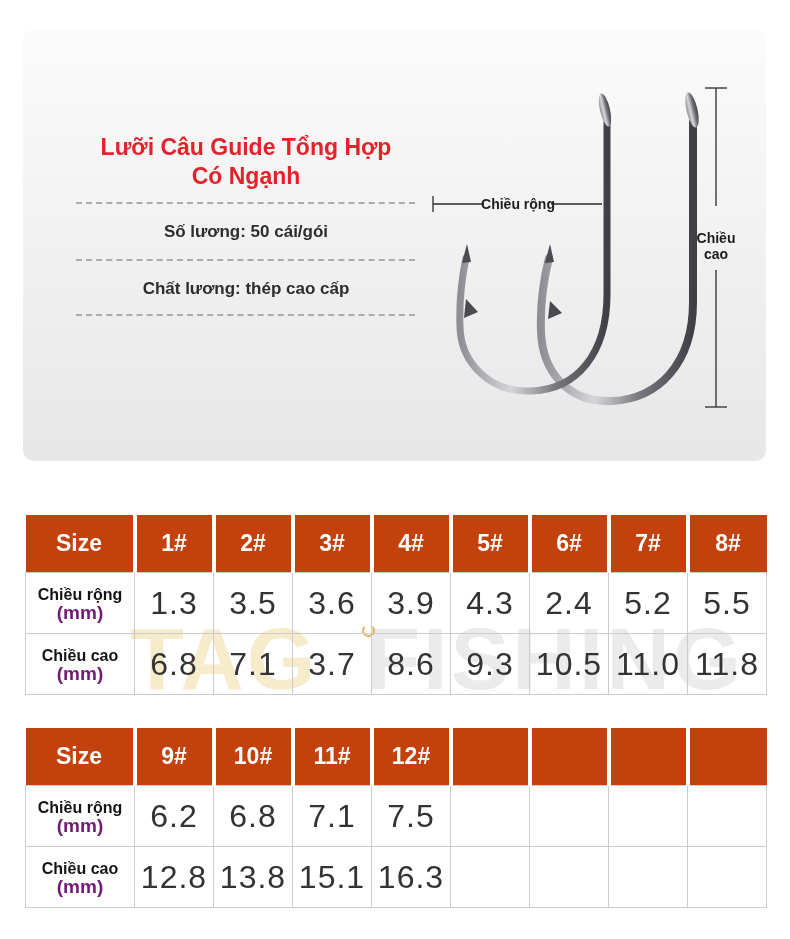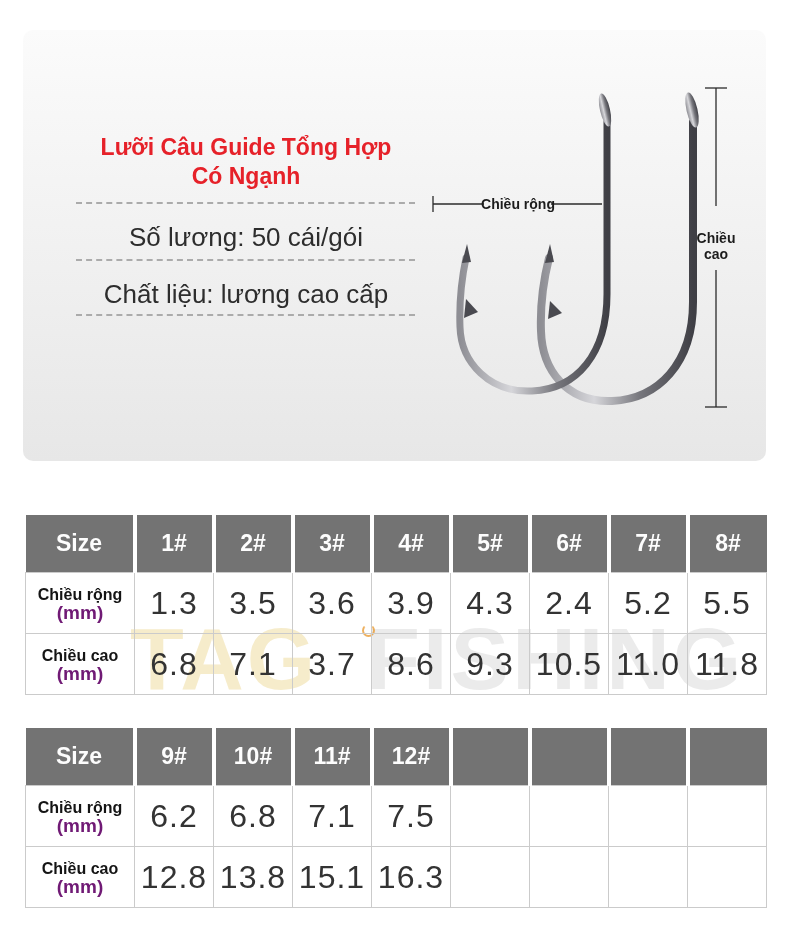--- a/index.html
+++ b/index.html
@@ -12,21 +12,21 @@
     position:absolute;left:23px;top:30px;width:743px;height:431px;
     border-radius:10px;
     background:linear-gradient(180deg,#fbfbfb 0%,#f2f2f2 45%,#e7e7e7 100%);
   }
   .title{
     position:absolute;left:53px;top:103px;width:340px;text-align:center;
     color:#e62129;font-weight:bold;font-size:23px;line-height:29px;
   }
   .spec{
     position:absolute;left:53px;width:340px;text-align:center;
-    color:#2d2d2d;font-weight:normal;font-size:26px;
+    color:#2d2d2d;font-weight:bold;font-size:17px;
   }
   .spec.q{top:192px;}
   .spec.m{top:249px;}
   .dash{
     position:absolute;left:53px;width:339px;height:0;
     border-top:2px dashed #ababab;
   }
   .dash.d1{top:172px;} .dash.d2{top:229px;} .dash.d3{top:284px;}
   
   .hook-svg{position:absolute;left:395px;top:55px;}
@@ -51,21 +51,21 @@
   }
   
   table.size-table{
     position:absolute;left:25px;z-index:2;
     border-collapse:collapse;table-layout:fixed;width:741px;
     background:transparent;
   }
   table.t1{top:515px;}
   table.t2{top:728px;}
   .size-table th.col{
-    background:#737373;color:#fdfdfd;font-size:23px;font-weight:bold;
+    background:#c2410c;color:#fdfdfd;font-size:23px;font-weight:bold;
     height:57px;border-right:4px solid #fff;padding:0;text-align:center;
   }
   .size-table th.col:last-child{border-right:none;}
   .size-table td{
     height:60px;border:1px solid #cbcbcb;text-align:center;padding:0;
     font-size:32px;font-weight:300;color:#333;letter-spacing:1px;
     background:transparent;
   }
   .size-table th.rowlab{
     height:60px;border:1px solid #cbcbcb;background:transparent;
@@ -80,21 +80,21 @@
 <div class="page">
 
   <div class="card">
     <div class="title">
       <div>Lưỡi Câu Guide Tổng Hợp</div>
       <div>Có Ngạnh</div>
     </div>
     <div class="dash d1"></div>
     <div class="spec q">Số lương: 50 cái/gói</div>
     <div class="dash d2"></div>
-    <div class="spec m">Chất liệu: lương cao cấp</div>
+    <div class="spec m">Chất lương: thép cao cấp</div>
     <div class="dash d3"></div>
   </div>
 
   <svg class="hook-svg" width="350" height="375" viewBox="395 55 350 375">
     <defs>
       <linearGradient id="metal" x1="0" y1="0" x2="1" y2="0">
         <stop offset="0" stop-color="#8e8e94"></stop>
         <stop offset="0.35" stop-color="#d6d6da"></stop>
         <stop offset="0.65" stop-color="#77777d"></stop>
         <stop offset="1" stop-color="#3f3f45"></stop>

